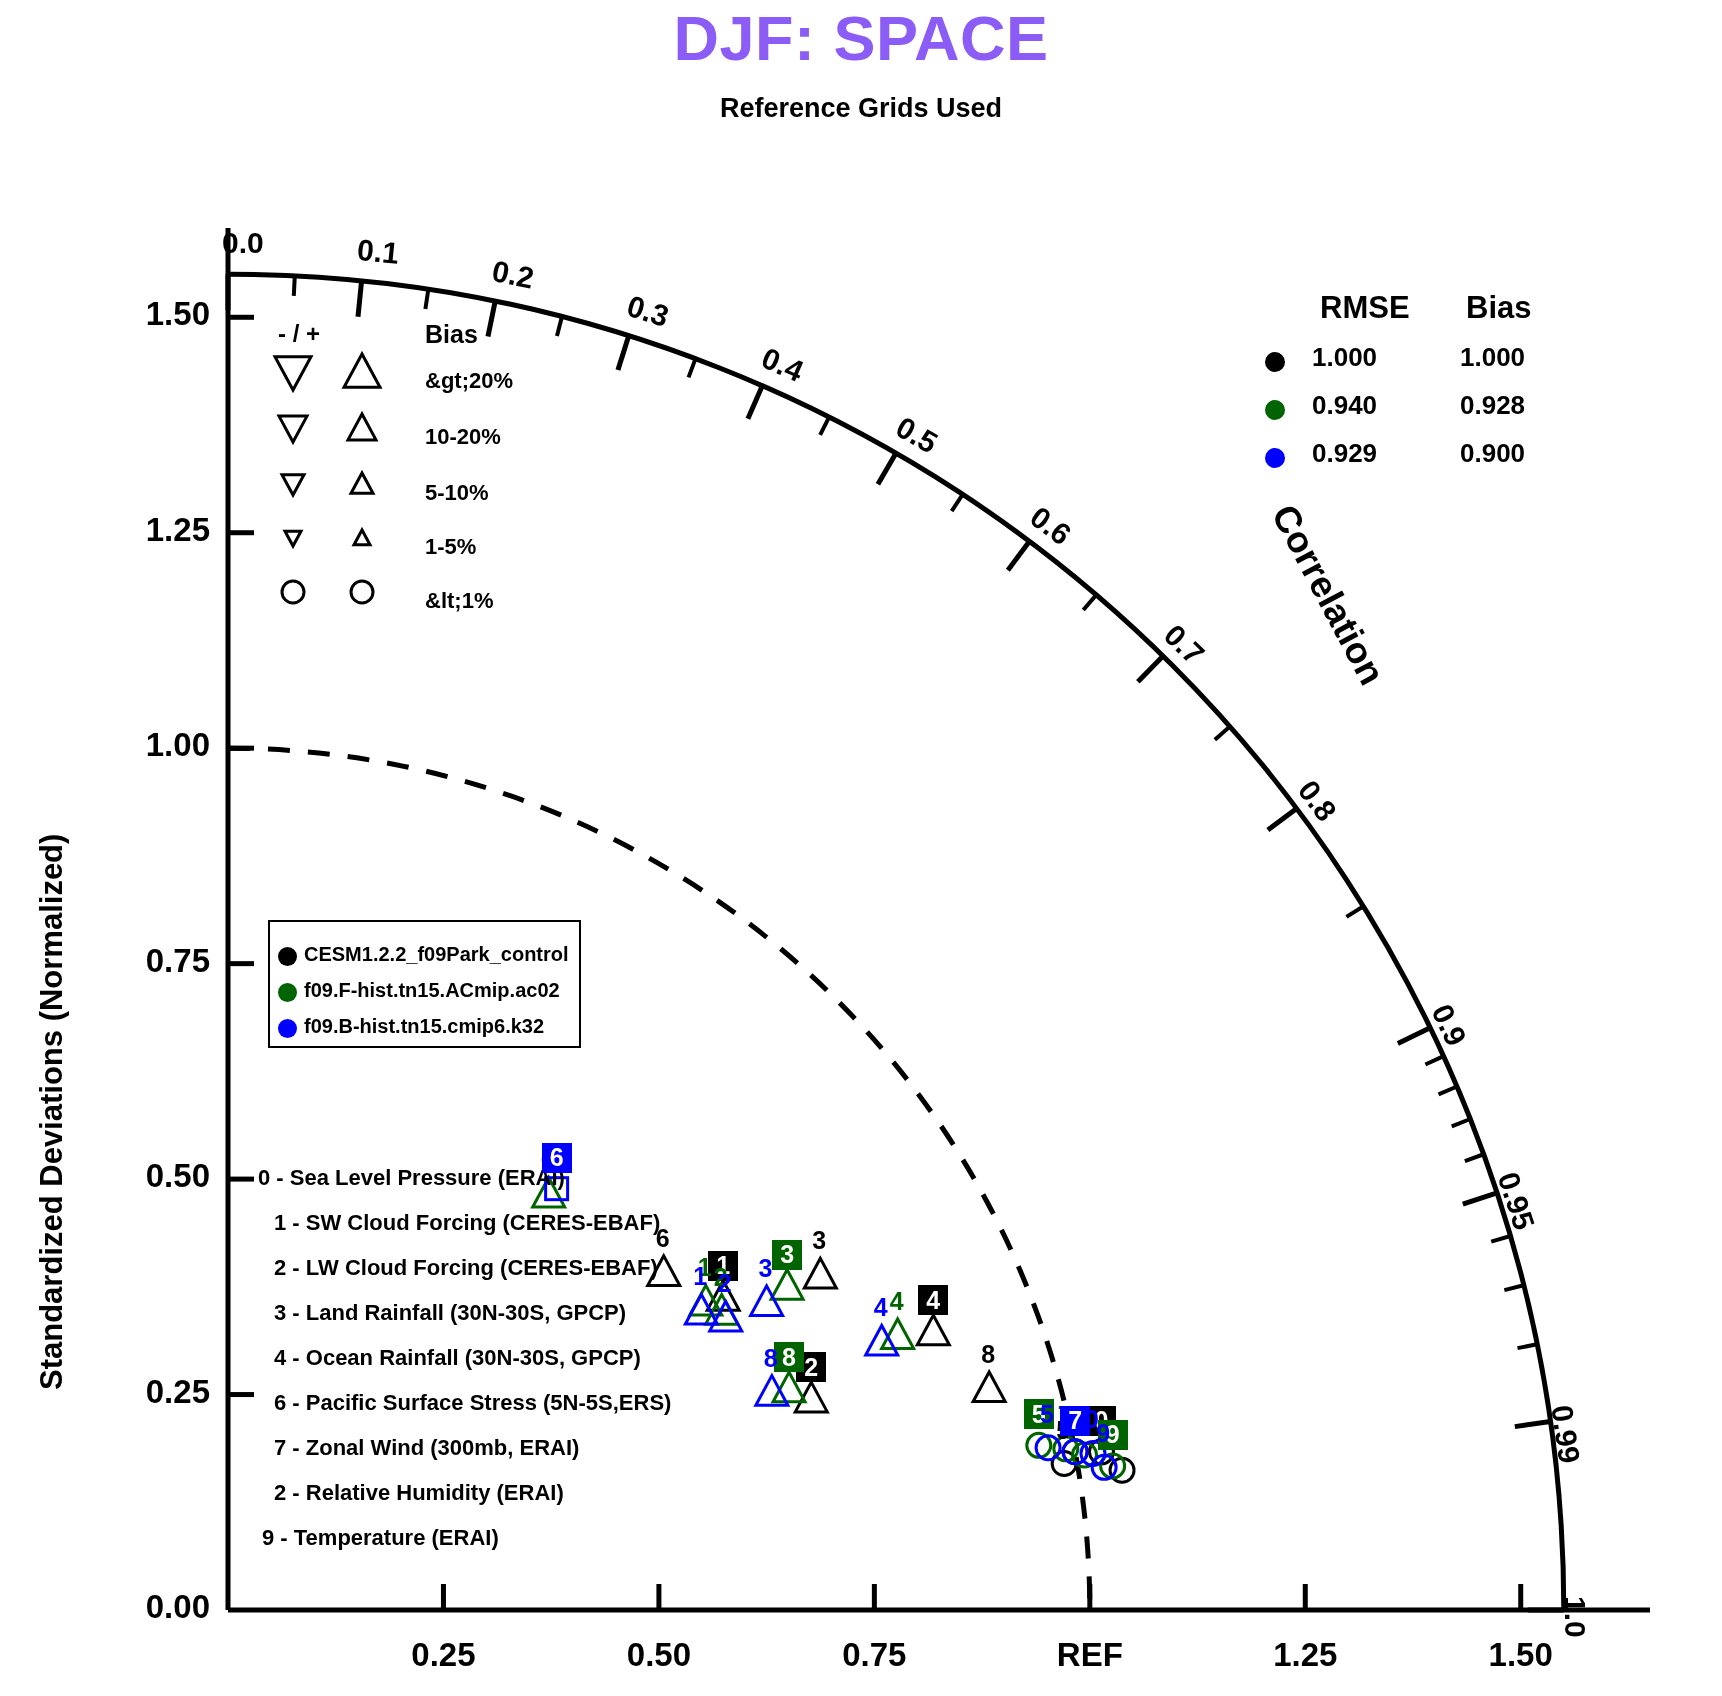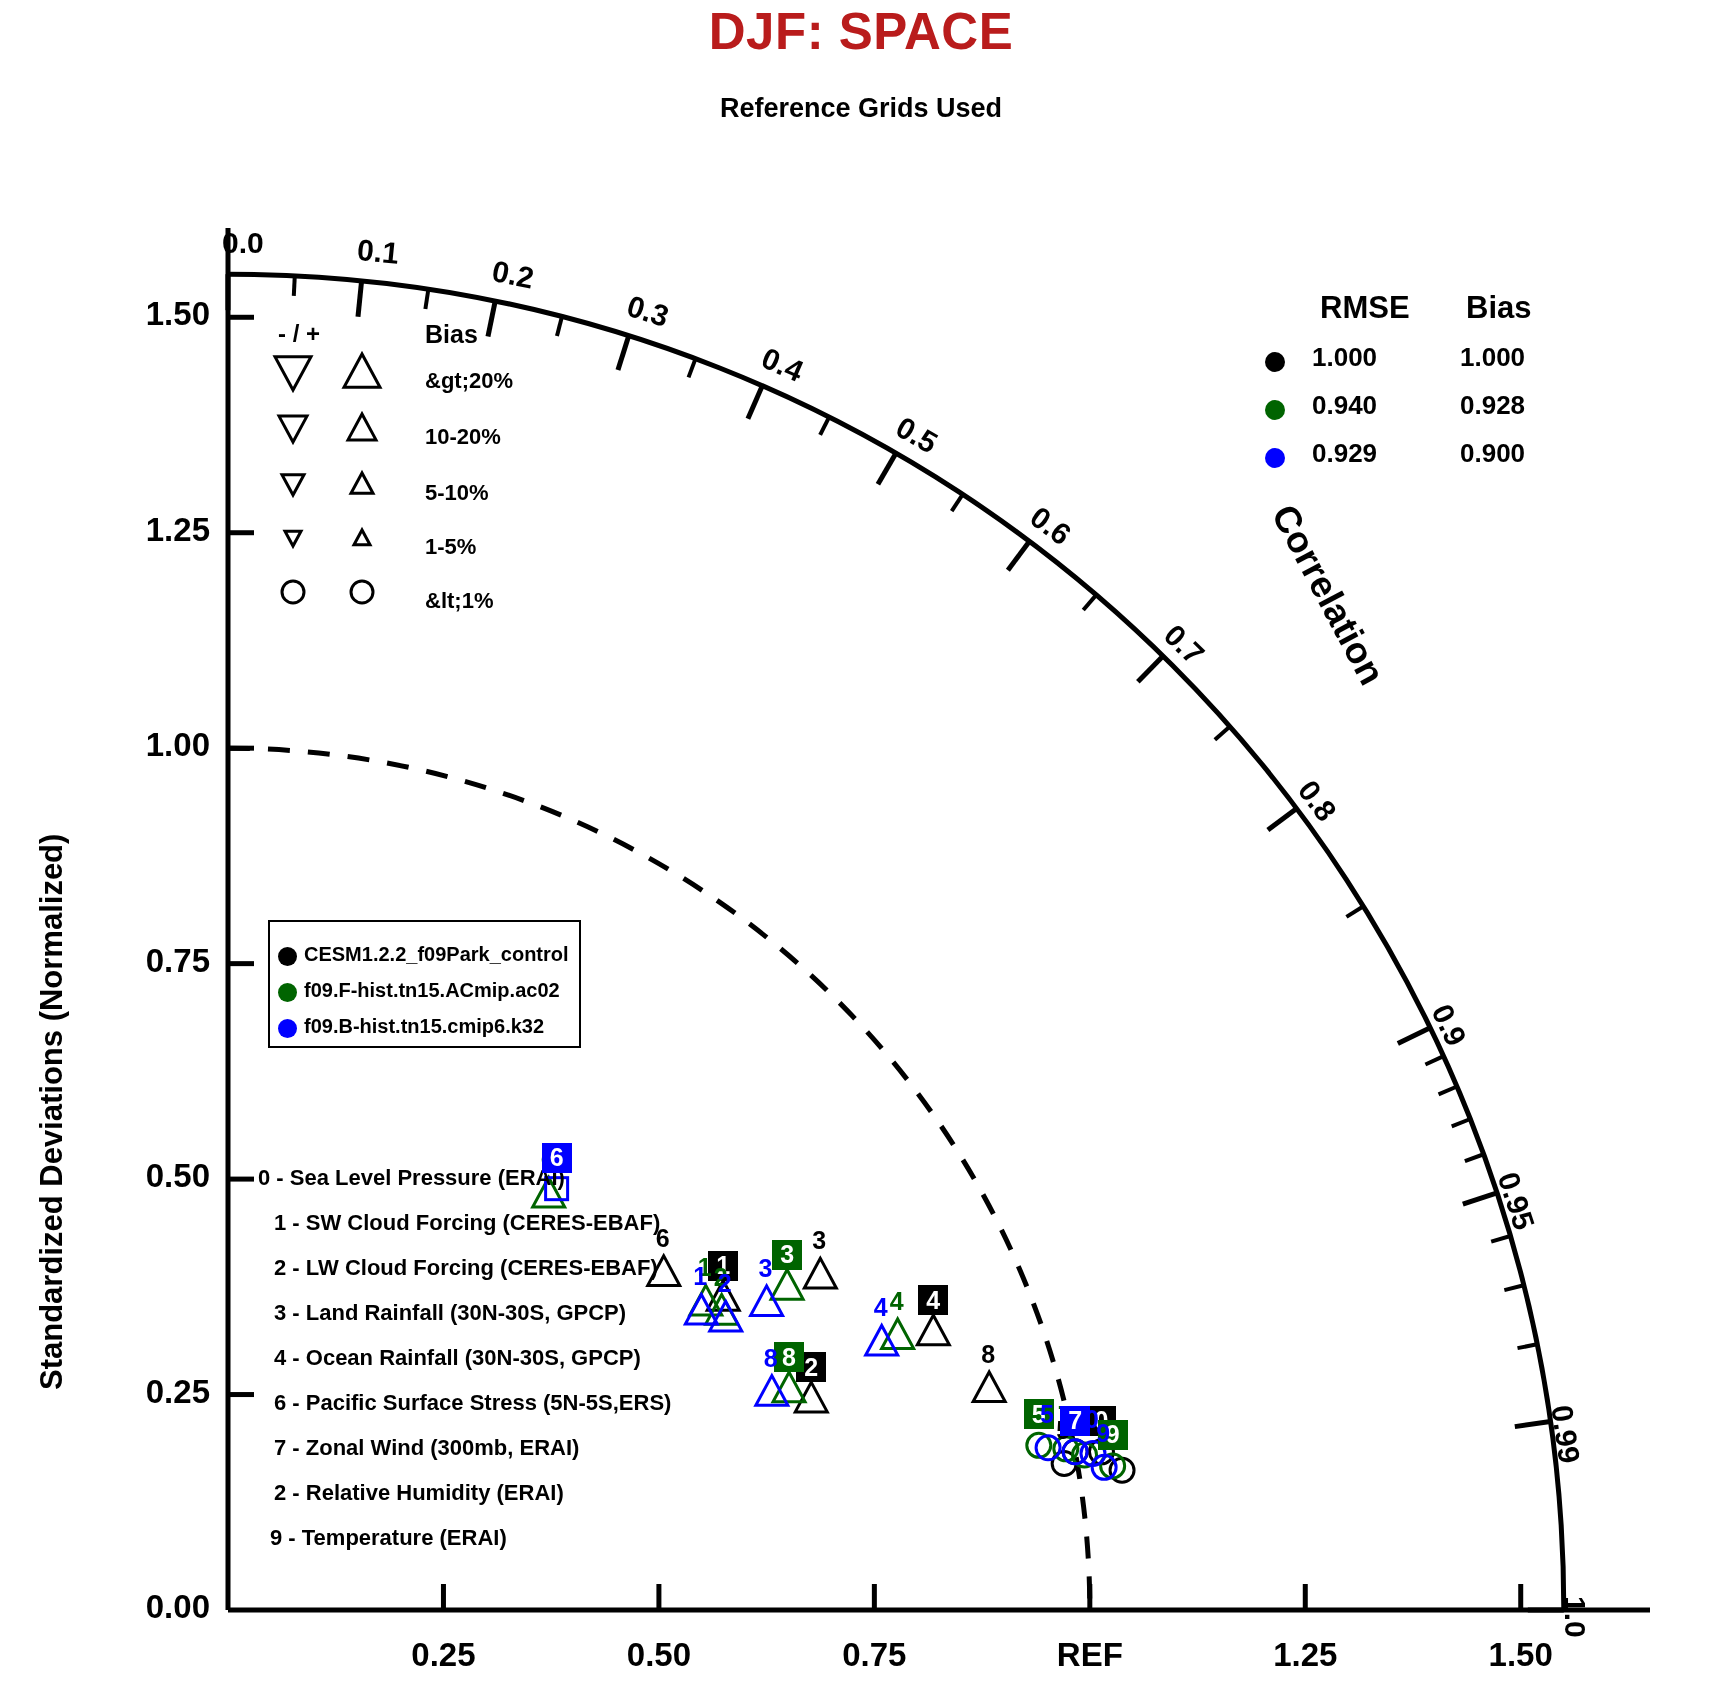--- a/index.html
+++ b/index.html
@@ -6,21 +6,21 @@
   body{
     width:1722px;height:1696px;background:#ffffff;
     font-family:"Liberation Sans", sans-serif;
     position:relative;overflow:hidden;
   }
   #stage{position:absolute;left:0;top:0;width:1722px;height:1696px;}
   svg#taylor{position:absolute;left:0;top:0;width:1722px;height:1696px;}
 
   .title{
     position:absolute;width:100%;text-align:center;
-    font-size:51px;font-weight:bold;color:#b91c1c;letter-spacing:0.5px;
+    font-size:63px;font-weight:bold;color:#8b5cf6;letter-spacing:0.5px;
   }
   .subtitle{
     position:absolute;width:100%;text-align:center;
     font-size:27px;font-weight:bold;color:#000;
   }
   .ylabel{
     position:absolute;
     font-size:31px;font-weight:bold;color:#000;
     transform-origin:left top;
     transform:rotate(-90deg);
@@ -260,21 +260,21 @@
 
   <div class="varlegend" style="left:258px;top:1165px;">
     <div class="vrow">0 - Sea Level Pressure (ERAI)</div>
     <div class="vrow" style="margin-left:16px;">1 - SW Cloud Forcing (CERES-EBAF)</div>
     <div class="vrow" style="margin-left:16px;">2 - LW Cloud Forcing (CERES-EBAF)</div>
     <div class="vrow" style="margin-left:16px;">3 - Land Rainfall (30N-30S, GPCP)</div>
     <div class="vrow" style="margin-left:16px;">4 - Ocean Rainfall (30N-30S, GPCP)</div>
     <div class="vrow" style="margin-left:16px;">6 - Pacific Surface Stress (5N-5S,ERS)</div>
     <div class="vrow" style="margin-left:16px;">7 - Zonal Wind (300mb, ERAI)</div>
     <div class="vrow" style="margin-left:16px;">2 - Relative Humidity (ERAI)</div>
-    <div class="vrow" style="margin-left:12px;">9 - Temperature (ERAI)</div>
+    <div class="vrow" style="margin-left:4px;">9 - Temperature (ERAI)</div>
   </div>
 
   <div id="ptlabels">
       <div class="pt-box" style="background: rgb(0, 0, 0); left: 1086.47px; top: 1405.84px;">0</div>
       <div class="pt-box" style="background: rgb(0, 0, 0); left: 708.201px; top: 1250.61px;">1</div>
       <div class="pt-box" style="background: rgb(0, 0, 0); left: 796.279px; top: 1352.3px;">2</div>
       <div class="pt-label" style="color: rgb(0, 0, 0); left: 812.328px; top: 1226.31px;">3</div>
       <div class="pt-box" style="background: rgb(0, 0, 0); left: 918.312px; top: 1285.24px;">4</div>
       <div class="pt-label" style="color: rgb(0, 0, 0); left: 1056.16px; top: 1415.52px;">5</div>
       <div class="pt-label" style="color: rgb(0, 0, 0); left: 655.735px; top: 1223.83px;">6</div>

